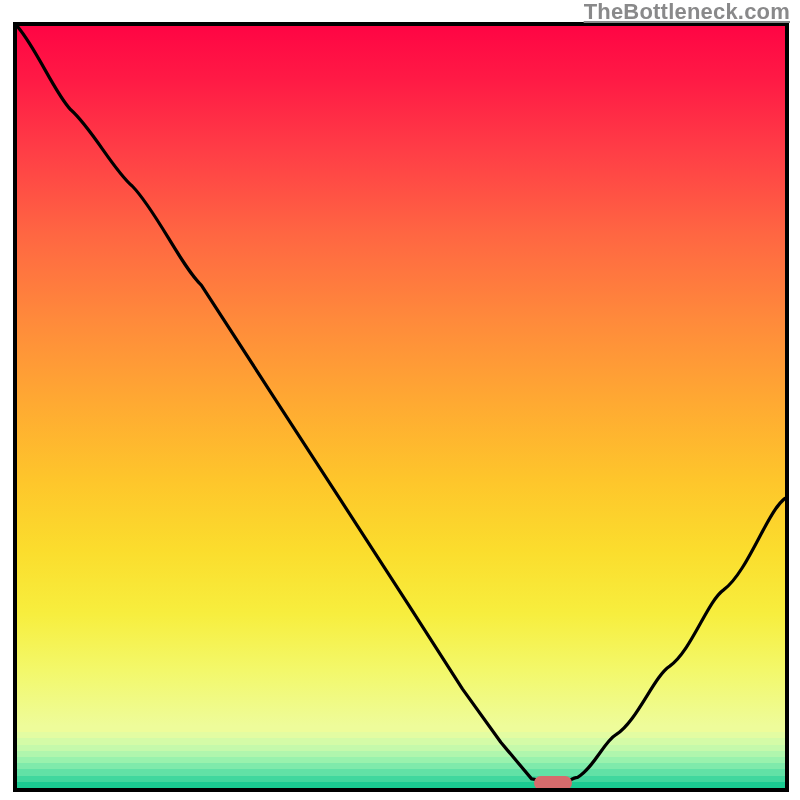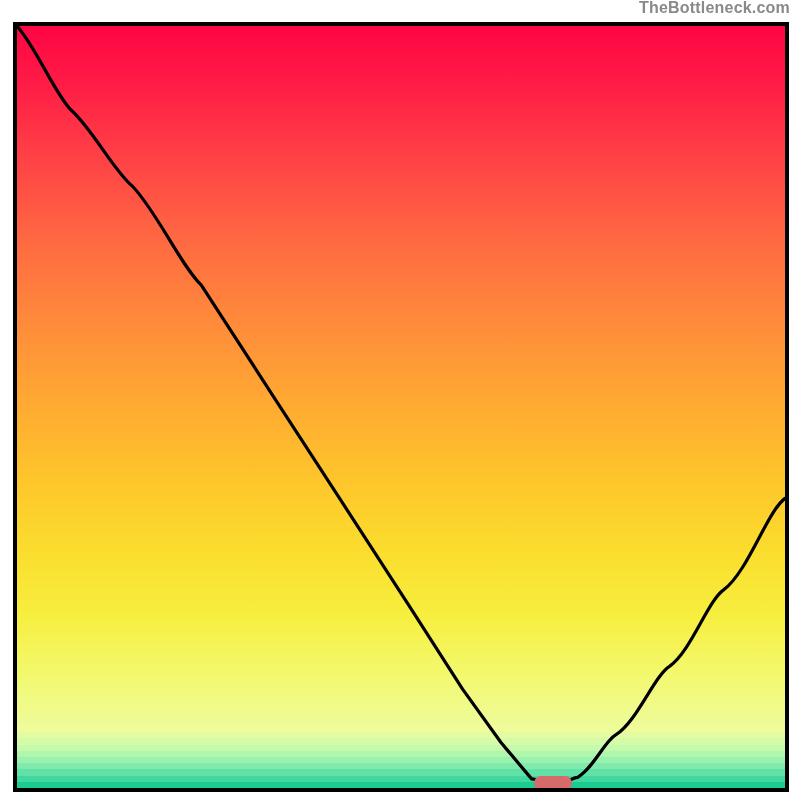--- a/index.html
+++ b/index.html
@@ -91,25 +91,26 @@
     border-radius: 7px;
     background: #d66b6c;
     z-index: 4;
     transform: translate(-50%, -50%);
   }
   .watermark {
     position: absolute;
     top: -1px;
     right: 10px;
     font-family: Arial, Helvetica, sans-serif;
-    font-size: 16px;
+    font-size: 22px;
     font-weight: 600;
     color: #89898a;
     z-index: 6;
     letter-spacing: 0.2px;
+    text-decoration: underline;
   }
 </style>
 </head>
 <body>
 <div class="stage">
 
   <div class="watermark">TheBottleneck.com</div>
 
   <div class="fill">
     <div class="grad-upper"></div>

